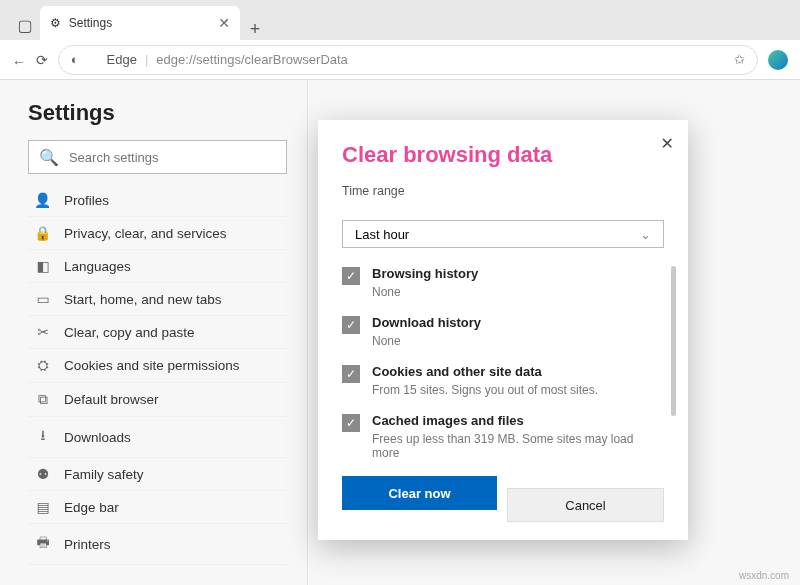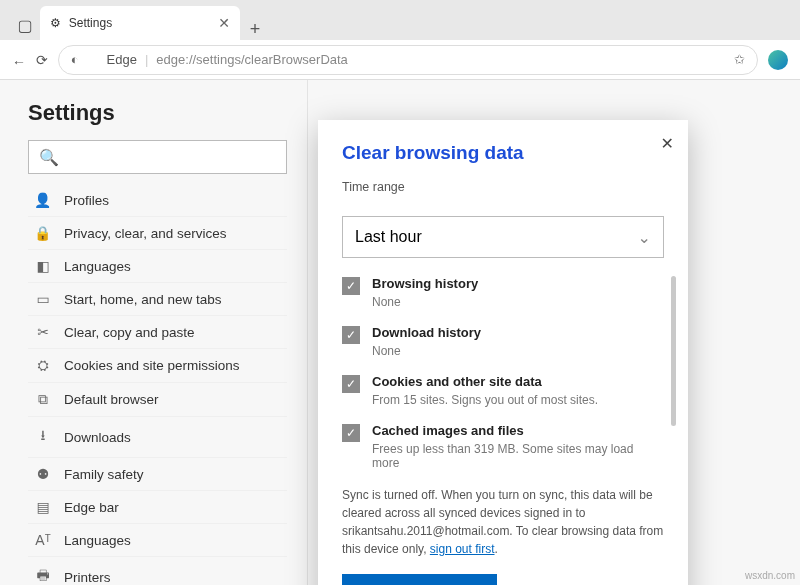--- a/index.html
+++ b/index.html
@@ -21,37 +21,37 @@
 .sidebar { width:308px; padding:20px 20px 0 28px; overflow:hidden; border-right:1px solid #e3e3e3; }
 .sidebar h1 { font-size:22px; font-weight:600; margin-bottom:14px; color:#222; }
 .search { display:flex; align-items:center; border:1px solid #bbb; background:#fff; height:34px; padding:0 10px; gap:10px; margin-bottom:10px; }
 .search input { border:none; outline:none; font-size:13px; flex:1; background:transparent; }
 .navlist { display:flex; flex-direction:column; }
 .navitem { display:flex; align-items:center; gap:12px; padding:8px 6px; font-size:13.5px; color:#333; border-bottom:1px solid rgba(0,0,0,0.03); cursor:pointer; }
 .navitem .nicon { width:18px; text-align:center; color:#666; font-size:14px; }
 .main { flex:1; position:relative; background:#f7f7f7; }
 .dialog { position:absolute; top:40px; left:10px; width:370px; background:#fff; box-shadow:0 8px 30px rgba(0,0,0,0.25); padding:22px 24px 18px; }
 .dialog .dclose { position:absolute; top:14px; right:14px; font-size:16px; color:#444; cursor:pointer; }
-.dialog h2 { font-size:19px; font-weight:600; color:#1d4ed8; margin-bottom:16px; }
+.dialog h2 { font-size:22px; font-weight:600; color:#ec4899; margin-bottom:16px; }
 .dlabel { font-size:12.5px; color:#555; margin-bottom:22px; }
-.dselect { border:1px solid #bbb; height:42px; display:flex; align-items:center; padding:12px 12px; font-size:16px; justify-content:space-between; margin-bottom:18px; cursor:pointer; }
+.dselect { border:1px solid #bbb; height:28px; display:flex; align-items:center; padding:12px 12px; font-size:13px; justify-content:space-between; margin-bottom:18px; cursor:pointer; }
 .dselect .chev { color:#888; }
 .checks { position:relative; }
 .scrollhandle { position:absolute; right:-12px; top:0; width:5px; height:150px; background:#c9c9c9; border-radius:3px; }
 .checkrow { display:flex; gap:12px; margin-bottom:16px; }
 .checkbox { width:18px; height:18px; background:#8a8a8a; display:flex; align-items:center; justify-content:center; color:#fff; font-size:12px; flex-shrink:0; margin-top:1px; }
 .checkrow .ct { font-size:13px; font-weight:600; color:#222; }
 .checkrow .cd { font-size:12px; color:#777; margin-top:4px; }
 .sync { font-size:12px; color:#555; line-height:1.5; margin:6px 0 16px; }
 .sync a { color:#0067c0; text-decoration:underline; }
 .btns { display:flex; gap:10px; }
 .btn { flex:1; height:34px; display:flex; align-items:center; justify-content:center; font-size:13px; cursor:pointer; }
 .btn.primary { background:#0067c0; color:#fff; font-weight:600; }
 .btn.secondary { background:#efefef; color:#222; border:1px solid #ddd;margin-top:12px; }
-.watermark { position:absolute; bottom:4px; right:5px; font-size:10px; color:#aaa; }
+.watermark { position:absolute; bottom:4px; right:11px; font-size:10px; color:#aaa; }
 </style>
 </head>
 <body>
 
 <div class="titlebar">
   <div class="tb-btn">▢</div>
   <div class="tab">
     <span>⚙</span>
     <span>Settings</span>
     <span class="close">✕</span>
@@ -70,20 +70,21 @@
     <span class="star">✩</span>
   </div>
   <div class="profile"></div>
 </div>
 
 <div class="content">
   <div class="sidebar">
     <h1>Settings</h1>
     <div class="search">
       <span>🔍</span>
+      <input placeholder="Search settings" style="">
     </div>
     <div class="navlist" id="navlist">
         <div class="navitem">
           <span class="nicon">👤</span>
           <span>Profiles</span>
         </div>
         <div class="navitem">
           <span class="nicon">🔒</span>
           <span>Privacy, clear, and services</span>
         </div>
@@ -111,24 +112,20 @@
           <span class="nicon">⭳</span>
           <span>Downloads</span>
         </div>
         <div class="navitem">
           <span class="nicon">⚉</span>
           <span>Family safety</span>
         </div>
         <div class="navitem">
           <span class="nicon">▤</span>
           <span>Edge bar</span>
-        </div>
-        <div class="navitem">
-          <span class="nicon">Aᵀ</span>
-          <span>Languages</span>
         </div>
         <div class="navitem">
           <span class="nicon">🖶</span>
           <span>Printers</span>
         </div>
       </div>
   </div>
 
   <div class="main">
     <div class="dialog">
@@ -163,23 +160,20 @@
             </div>
           </div>
           <div class="checkrow">
             <div class="checkbox">✓</div>
             <div>
               <div class="ct">Cached images and files</div>
               <div class="cd">Frees up less than 319 MB. Some sites may load more</div>
             </div>
           </div>
         </div>
-      <div class="sync">
-        <span>Sync is turned off. When you turn on sync, this data will be cleared across all synced devices signed in to srikantsahu.2011@hotmail.com. To clear browsing data from this device only, </span><a href="#">sign out first</a><span>.</span>
-      </div>
       <div class="btns">
         <div class="btn primary">Clear now</div>
         <div class="btn secondary">Cancel</div>
       </div>
     </div>
   </div>
 </div>
 
 <div class="watermark">wsxdn.com</div>
 

